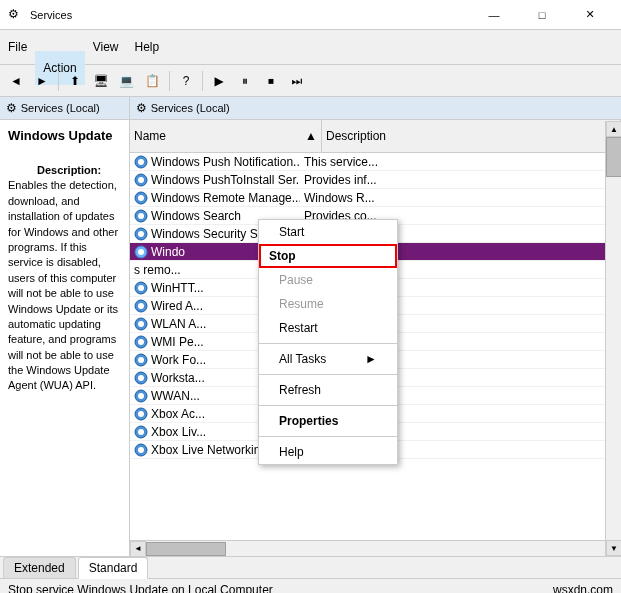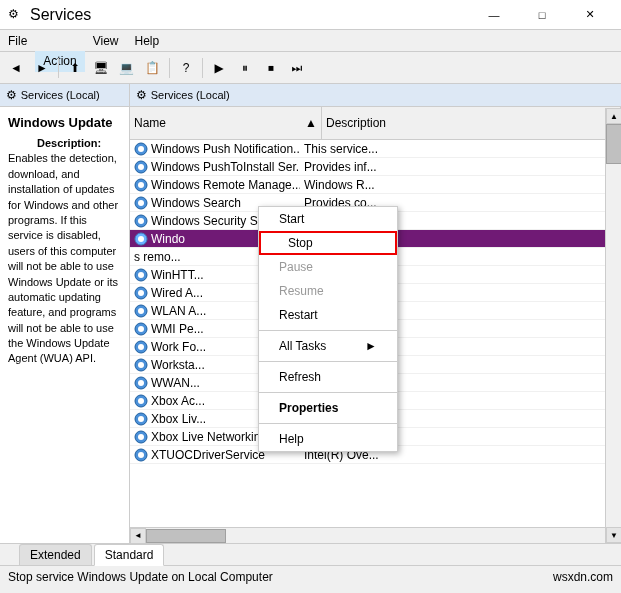--- a/index.html
+++ b/index.html
@@ -25,21 +25,21 @@
     .title-bar-left {
       display: flex;
       align-items: center;
       gap: 6px;
     }
     .title-bar-icon {
       width: 16px;
       height: 16px;
     }
     .title-bar-title {
-      font-size: 16px;
+      font-size: 11px;
       color: #000;
     }
     .title-bar-controls {
       display: flex;
       gap: 2px;
     }
     .title-btn {
       width: 46px;
       height: 30px;
       border: none;
@@ -47,21 +47,21 @@
       cursor: pointer;
       display: flex;
       align-items: center;
       justify-content: center;
       font-size: 11px;
     }
 
     
     .menu-bar {
       background: #f0f0f0;
-      height: 22px;
+      height: 35px;
       display: flex;
       align-items: center;
       border-bottom: 1px solid #ccc;
     }
     .menu-item {
       padding: 2px 8px;
       cursor: pointer;
       height: 100%;
       display: flex;
       align-items: center;
@@ -121,21 +121,21 @@
       gap: 4px;
     }
 
     
     .services-info {
       padding: 8px;
     }
     .services-info h3 {
       font-size: 13px;
       font-weight: bold;
-      margin-bottom: 6px;
+      margin-bottom: 20px;
       color: #000;
     }
     .services-info p {
       font-size: 11px;
       line-height: 1.4;
       color: #000;
     }
     .services-info .desc-label {
       font-size: 11px;
       font-weight: bold;
@@ -225,22 +225,22 @@
       padding: 5px 20px;
       cursor: pointer;
       color: #000;
     }
     .context-menu-item.disabled { color: #999; cursor: default; }
     .context-menu-item.bold-item { font-weight: bold; }
     .context-menu-item.stop-item {
       background: #fff;
       color: #000;
       border: 2px solid #e00;
-      font-weight: normal;
-      padding: 3px 27px;
+      font-weight: bold;
+      padding: 3px 8px;
     }
     .context-menu-separator {
       height: 1px;
       background: #ccc;
       margin: 3px 0;
     }
     .context-menu-item.has-arrow {
       display: flex;
       justify-content: space-between;
       align-items: center;
@@ -309,21 +309,21 @@
       margin-top: 1px;
     }
 
     
     .tabs-bar {
       height: 22px;
       background: #f0f0f0;
       border-top: 1px solid #ccc;
       display: flex;
       align-items: flex-end;
-      padding-left: 19px;
+      padding-left: 3px;
     }
     .tab {
       padding: 3px 10px;
       background: #e0e0e0;
       border: 1px solid #ccc;
       border-bottom: none;
       cursor: pointer;
       font-size: 12px;
       margin-right: 2px;
       border-radius: 3px 3px 0 0;
@@ -592,30 +592,20 @@
           <div class="cell cell-name">
             <svg class="service-icon" viewBox="0 0 14 14">
                 <circle cx="7" cy="7" r="6" fill="#4a90d9" stroke="#2060a0" stroke-width="1"></circle>
                 <circle cx="7" cy="7" r="3" fill="#fff"></circle>
               </svg>
             <span>Xbox Live Networking Service</span>
           </div>
           <div class="cell cell-desc">This service...</div>
         </div>
 
-        <div class="table-row">
-          <div class="cell cell-name">
-            <svg class="service-icon" viewBox="0 0 14 14">
-                <circle cx="7" cy="7" r="6" fill="#4a90d9" stroke="#2060a0" stroke-width="1"></circle>
-                <circle cx="7" cy="7" r="3" fill="#fff"></circle>
-              </svg>
-            <span>XTUOCDriverService</span>
-          </div>
-          <div class="cell cell-desc">Intel(R) Ove...</div>
-        </div>
       </div>
     </div>
 
     <div class="context-menu" style="top: 122px; left: 128px;">
       <div class="context-menu-item">Start</div>
       <div class="context-menu-item stop-item">Stop</div>
       <div class="context-menu-item disabled">Pause</div>
       <div class="context-menu-item disabled">Resume</div>
       <div class="context-menu-item">Restart</div>
       <div class="context-menu-separator"></div>

